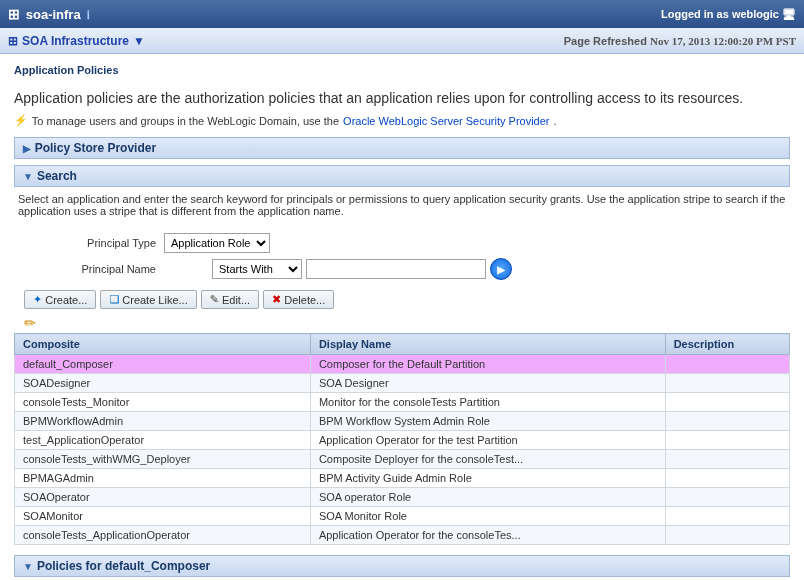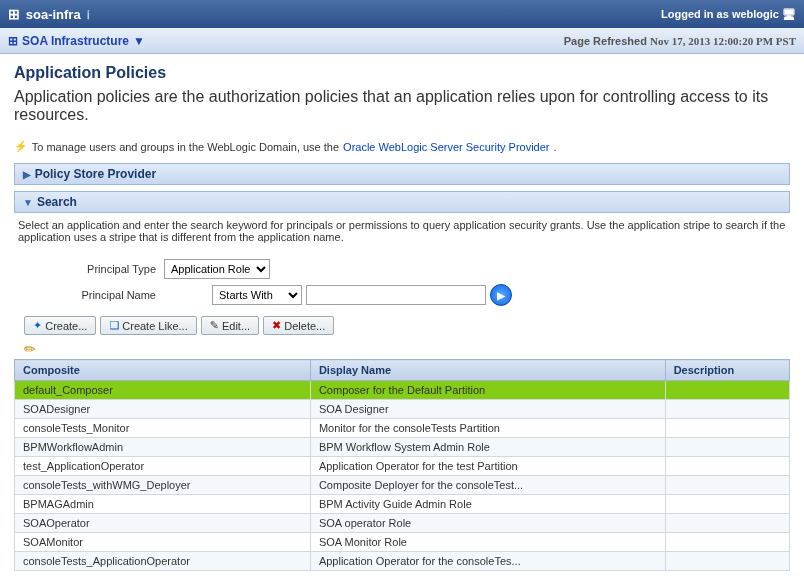--- a/index.html
+++ b/index.html
@@ -58,29 +58,29 @@
     .header-nav-right span {
       font-weight: bold;
     }
     
     .content {
       background: white;
       margin: 0;
       padding: 10px 14px;
     }
     .page-title {
-      font-size: 16px;
+      font-size: 11px;
       font-weight: bold;
       color: #1a3a6a;
-      margin-bottom: 6px;
+      margin-bottom: 14px;
     }
     .description {
-      font-size: 16px;
-      color: #333;
-      margin-bottom: 16px;
+      font-size: 14px;
+      color: #333;
+      margin-bottom: 8px;
     }
     .link-line {
       font-size: 11px;
       color: #333;
       margin-bottom: 10px;
       display: flex;
       align-items: center;
       gap: 4px;
     }
     .link {
@@ -205,21 +205,21 @@
       padding: 3px 8px;
       color: #333;
     }
     .data-table tr:nth-child(even) td {
       background: #f4f8fc;
     }
     .data-table tr:nth-child(odd) td {
       background: white;
     }
     .data-table tr.selected td {
-      background: #84cc16;
+      background: #f0abfc;
     }
     
     .policies-section {
       margin-top: 6px;
     }
     .policies-title {
       background: linear-gradient(to bottom, #e0eaf8, #c8d8f0);
       border: 1px solid #a0b8d8;
       padding: 3px 8px;
       font-weight: bold;

